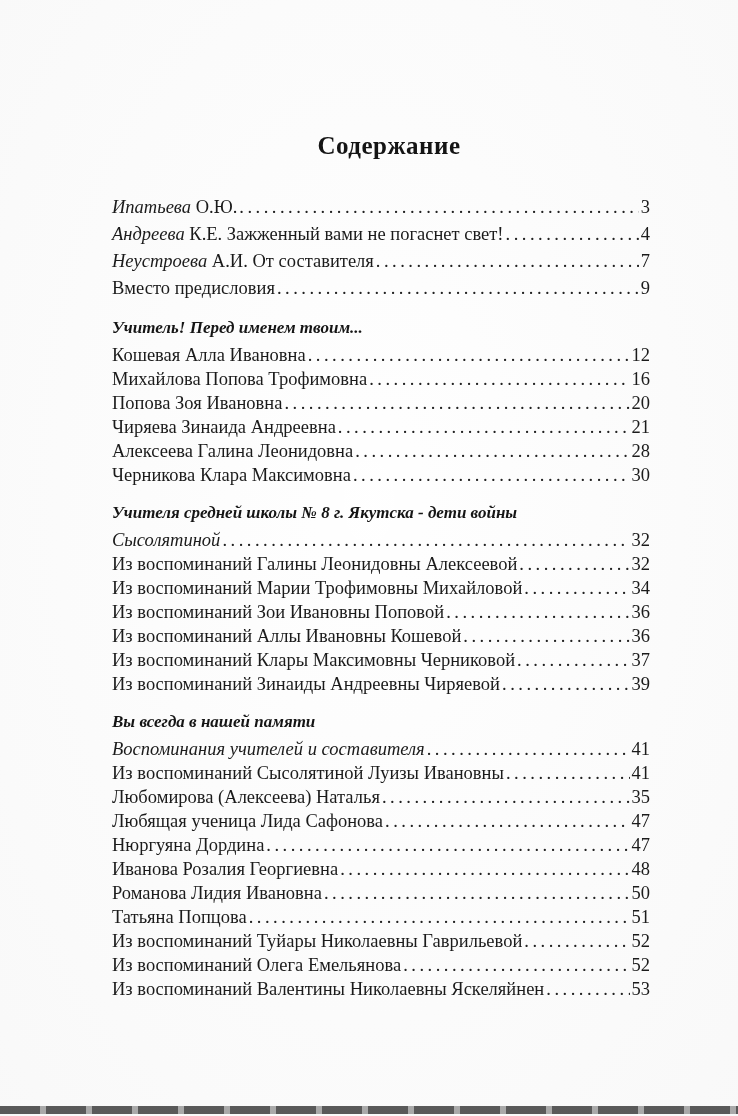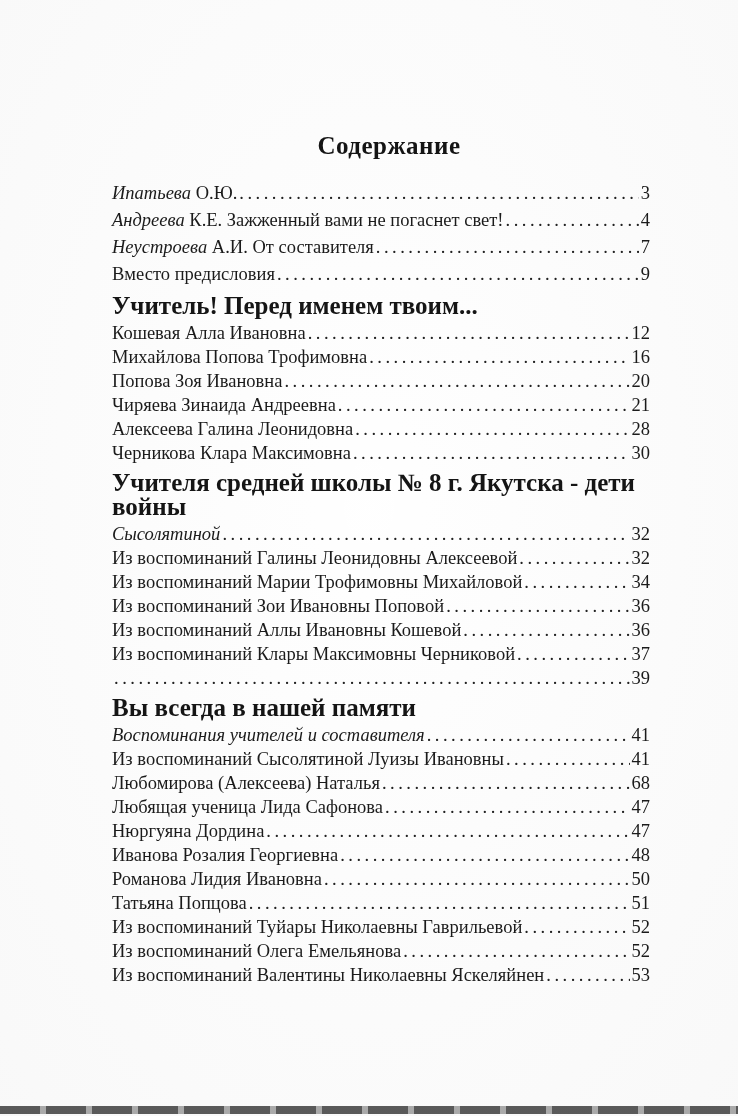--- a/index.html
+++ b/index.html
@@ -23,31 +23,32 @@
     position: absolute;
     left: 112px;
     top: 132px;
     width: 538px;
   }
   .title {
     font-size: 25px;
     font-weight: bold;
     text-align: center;
     line-height: 28px;
-    margin: 0 0 20px 0;
+    margin: 0 0 34px 0;
     padding-left: 16px;
     letter-spacing: 0.5px;
     color: #141414;
   }
   .hdr {
-    font-size: 25px;
+    font-size: 17px;
     font-weight: bold;
     line-height: 24px;
-    margin: 6px 0 3px 0;
+    margin: 14px 0 3px 0;
     color: #151515;
+    font-style: italic;
   }
   .row {
     display: flex;
     align-items: flex-start;
     font-size: 18.5px;
     line-height: 24px;
   }
   .s0 .row { line-height: 27px; }
   .label { white-space: nowrap; flex: 0 0 auto; }
   .label i { font-style: italic; }
@@ -161,40 +162,41 @@
             <span class="label"><i></i><span>Из воспоминаний Аллы Ивановны Кошевой</span></span>
             <span class="leader"></span>
             <span class="pg">36</span>
           </div>
           <div class="row">
             <span class="label"><i></i><span>Из воспоминаний Клары Максимовны Черниковой</span></span>
             <span class="leader"></span>
             <span class="pg">37</span>
           </div>
           <div class="row">
+            <span class="label"><i></i><span>Из воспоминаний Зинаиды Андреевны Чиряевой</span></span>
             <span class="leader"></span>
             <span class="pg">39</span>
           </div>
         </div>
         <div class="section">
           <h2 class="hdr">Вы всегда в нашей памяти</h2>
           <div class="row">
             <span class="label"><i>Воспоминания учителей и составителя</i><span></span></span>
             <span class="leader"></span>
             <span class="pg">41</span>
           </div>
           <div class="row">
             <span class="label"><i></i><span>Из воспоминаний Сысолятиной Луизы Ивановны</span></span>
             <span class="leader"></span>
             <span class="pg">41</span>
           </div>
           <div class="row">
             <span class="label"><i></i><span>Любомирова (Алексеева) Наталья</span></span>
             <span class="leader"></span>
-            <span class="pg">68</span>
+            <span class="pg">35</span>
           </div>
           <div class="row">
             <span class="label"><i></i><span>Любящая ученица Лида Сафонова</span></span>
             <span class="leader"></span>
             <span class="pg">47</span>
           </div>
           <div class="row">
             <span class="label"><i></i><span>Нюргуяна Дордина</span></span>
             <span class="leader"></span>
             <span class="pg">47</span>

